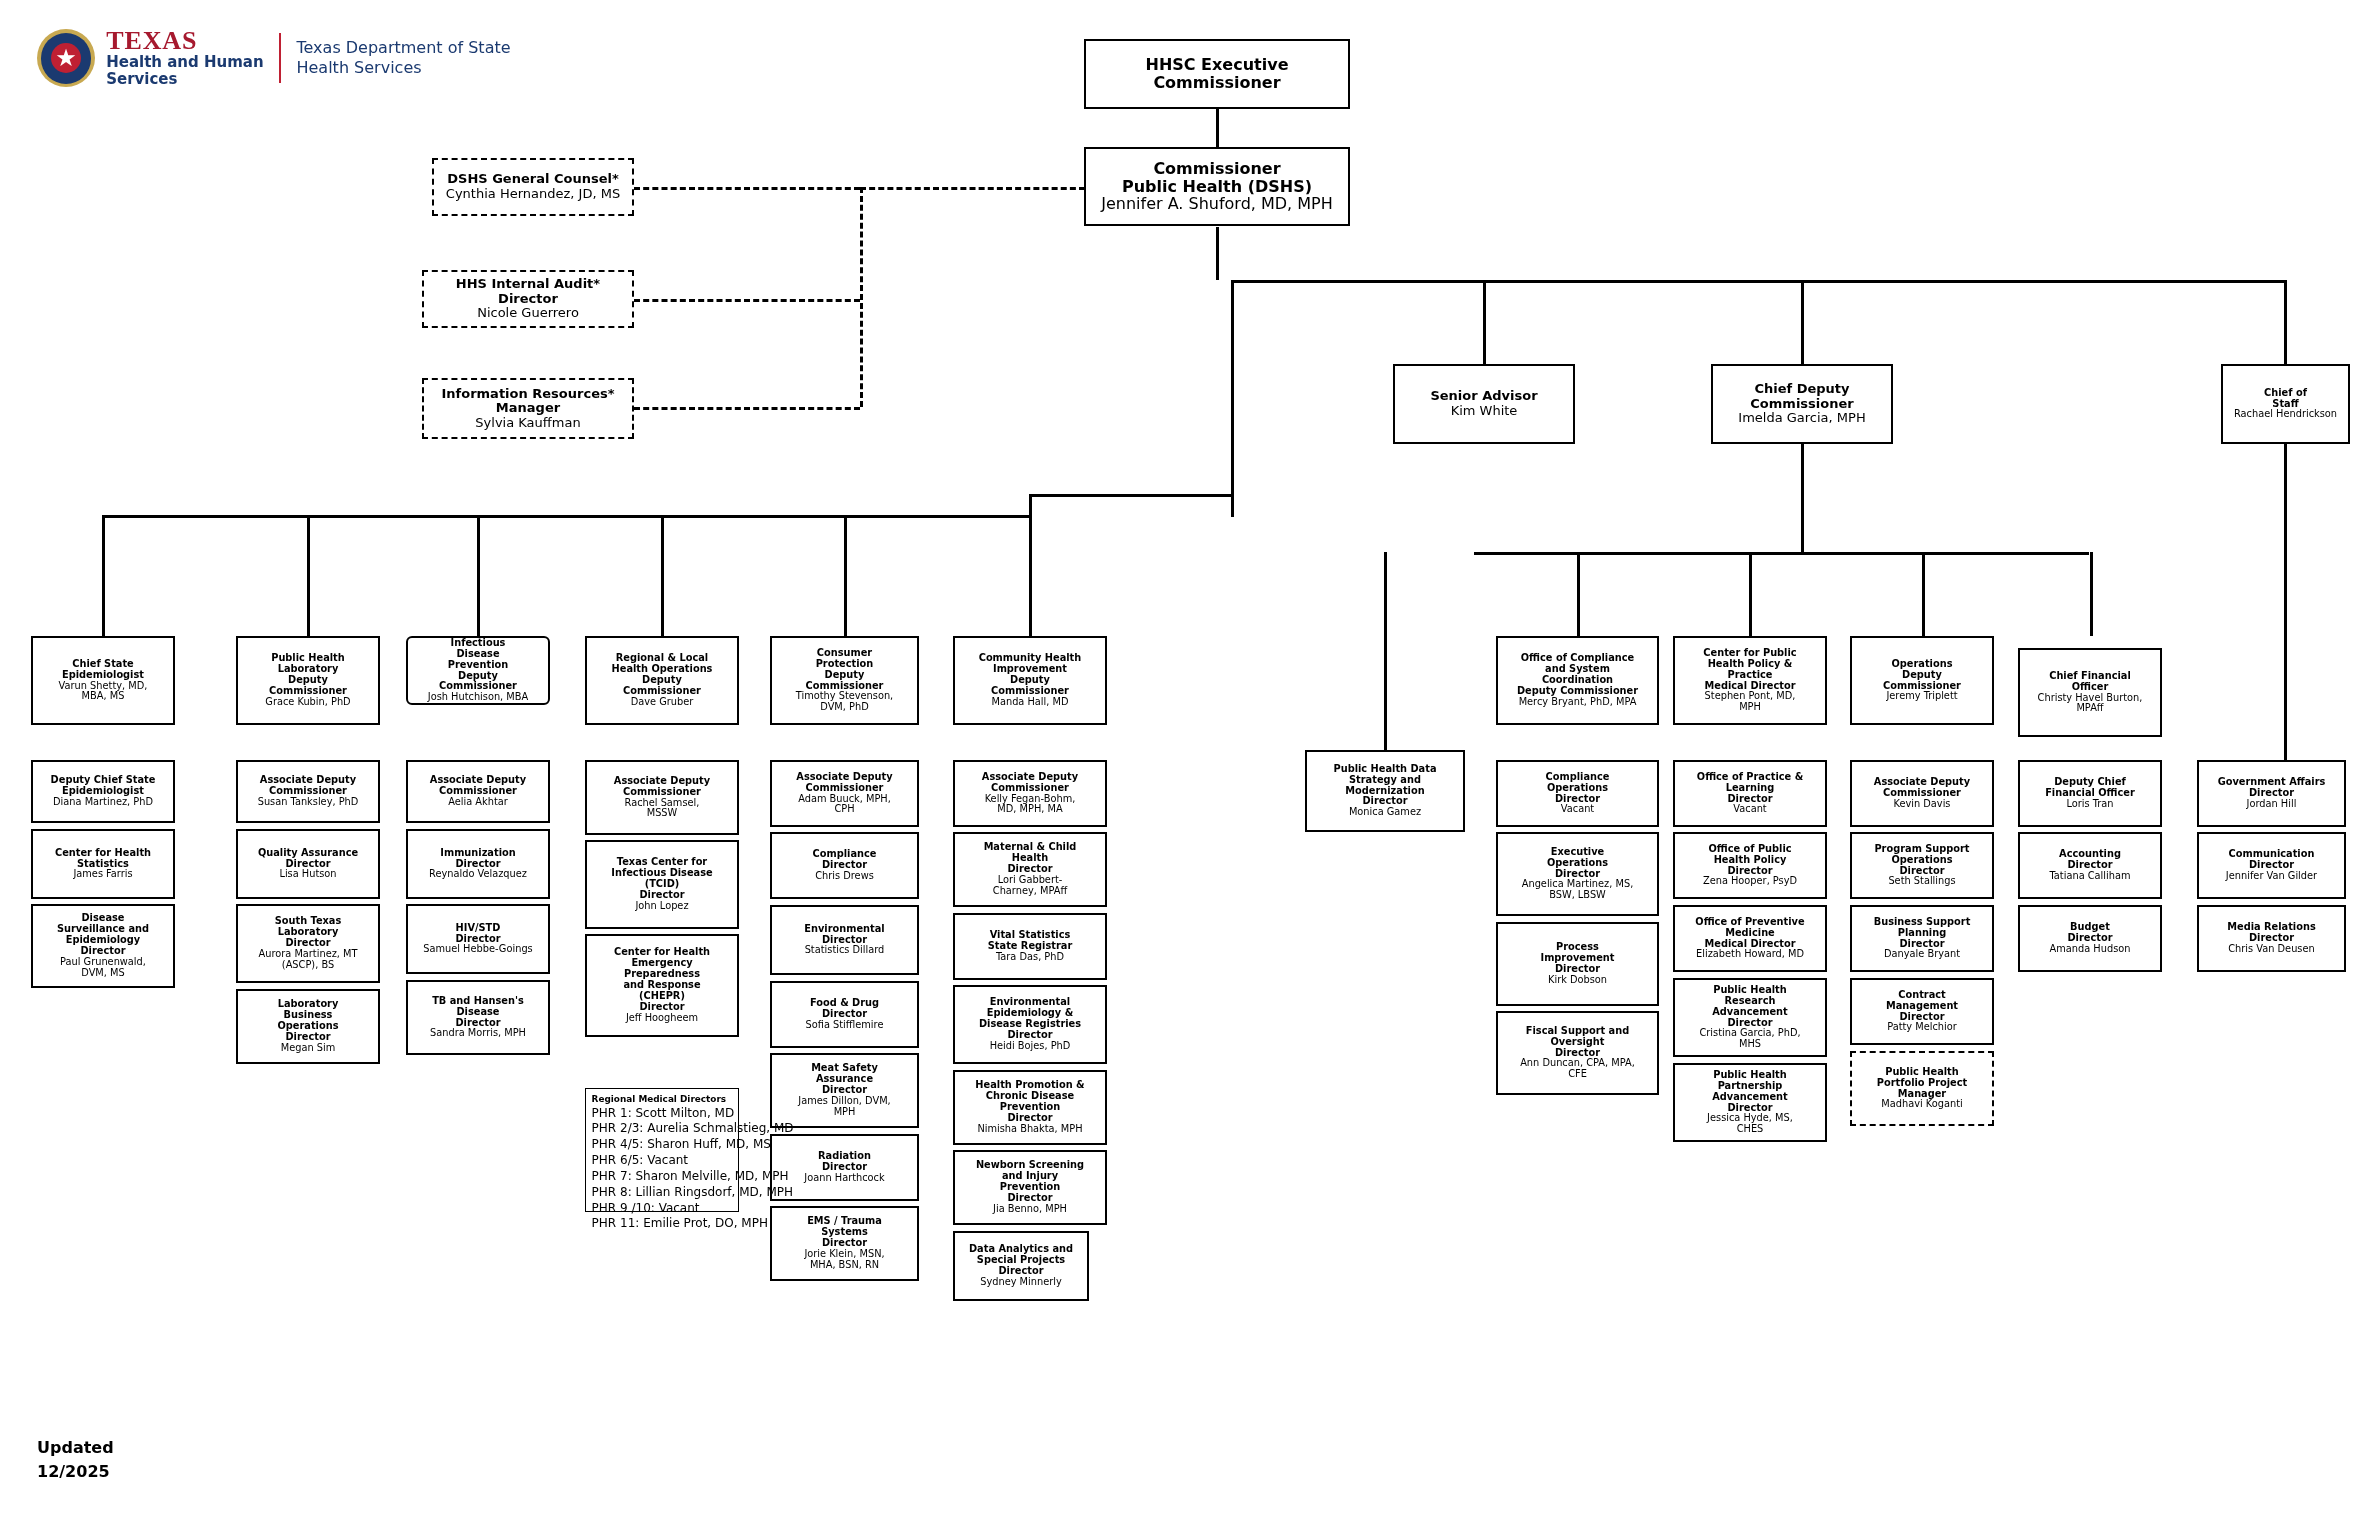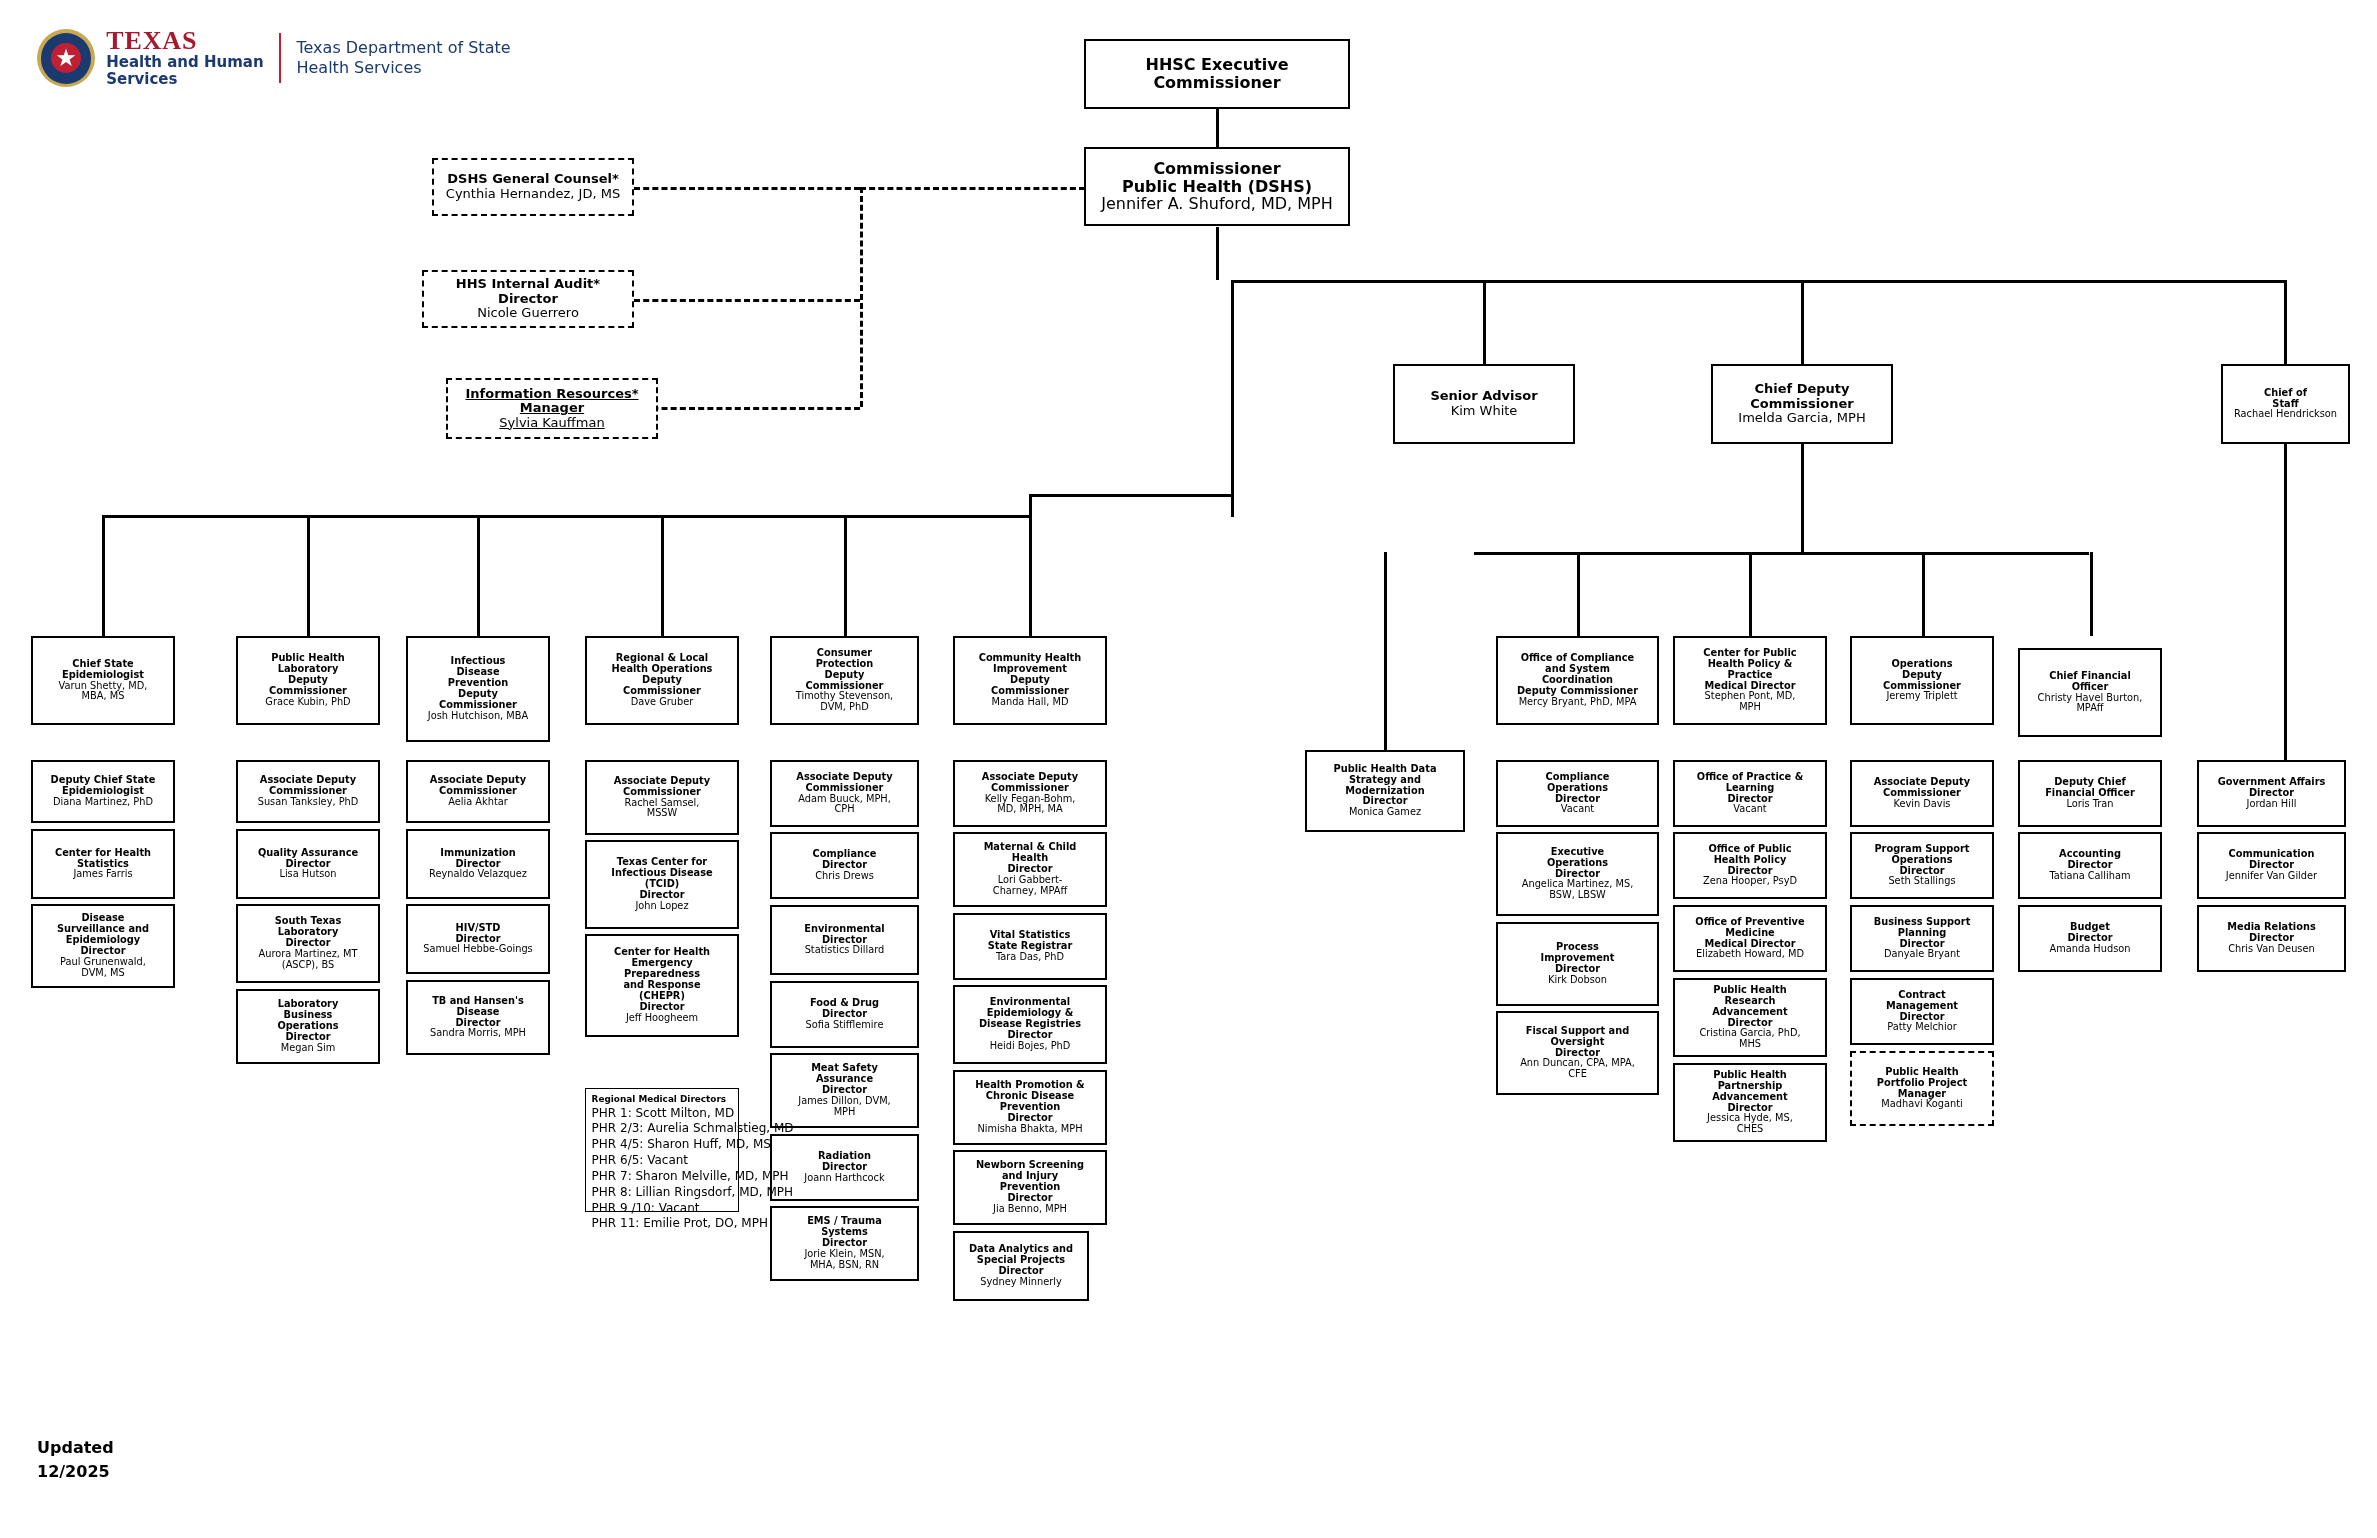--- a/index.html
+++ b/index.html
@@ -148,21 +148,21 @@
         <div class="n">Jennifer A. Shuford, MD, MPH</div>
       </div>
       <div class="box f9 dashed" style="left: 432px; top: 158px; width: 202px; height: 58px;">
         <div class="t">DSHS General Counsel*</div>
         <div class="n">Cynthia Hernandez, JD, MS</div>
       </div>
       <div class="box f9 dashed" style="left: 422px; top: 270px; width: 212px; height: 58px;">
         <div class="t">HHS Internal Audit*<br>Director</div>
         <div class="n">Nicole Guerrero</div>
       </div>
-      <div class="box f9 dashed" style="left: 446px; top: 378px; width: 212px; height: 61px; text-decoration: underline;">
+      <div class="box f9 dashed" style="left: 422px; top: 378px; width: 212px; height: 61px;">
         <div class="t">Information Resources*<br>Manager</div>
         <div class="n">Sylvia Kauffman</div>
       </div>
       <div class="box f9" style="left: 1393px; top: 364px; width: 182px; height: 80px;">
         <div class="t">Senior Advisor</div>
         <div class="n">Kim White</div>
       </div>
       <div class="box f9" style="left: 1711px; top: 364px; width: 182px; height: 80px;">
         <div class="t">Chief Deputy<br>Commissioner</div>
         <div class="n">Imelda Garcia, MPH</div>
@@ -200,21 +200,21 @@
         <div class="n">Lisa Hutson</div>
       </div>
       <div class="box f8" style="left: 236px; top: 904px; width: 144px; height: 79px;">
         <div class="t">South Texas<br>Laboratory<br>Director</div>
         <div class="n">Aurora Martinez, MT<br>(ASCP), BS</div>
       </div>
       <div class="box f8" style="left: 236px; top: 989px; width: 144px; height: 75px;">
         <div class="t">Laboratory<br>Business<br>Operations<br>Director</div>
         <div class="n">Megan Sim</div>
       </div>
-      <div class="box f8" style="left: 406px; top: 636px; width: 144px; height: 106px;">
+      <div class="box f8" style="left: 406px; top: 636px; width: 144px; height: 69px; border-radius: 6px;">
         <div class="t">Infectious<br>Disease<br>Prevention<br>Deputy<br>Commissioner</div>
         <div class="n">Josh Hutchison, MBA</div>
       </div>
       <div class="box f8" style="left: 406px; top: 760px; width: 144px; height: 63px;">
         <div class="t">Associate Deputy<br>Commissioner</div>
         <div class="n">Aelia Akhtar</div>
       </div>
       <div class="box f8" style="left: 406px; top: 829px; width: 144px; height: 70px;">
         <div class="t">Immunization<br>Director</div>
         <div class="n">Reynaldo Velazquez</div>

